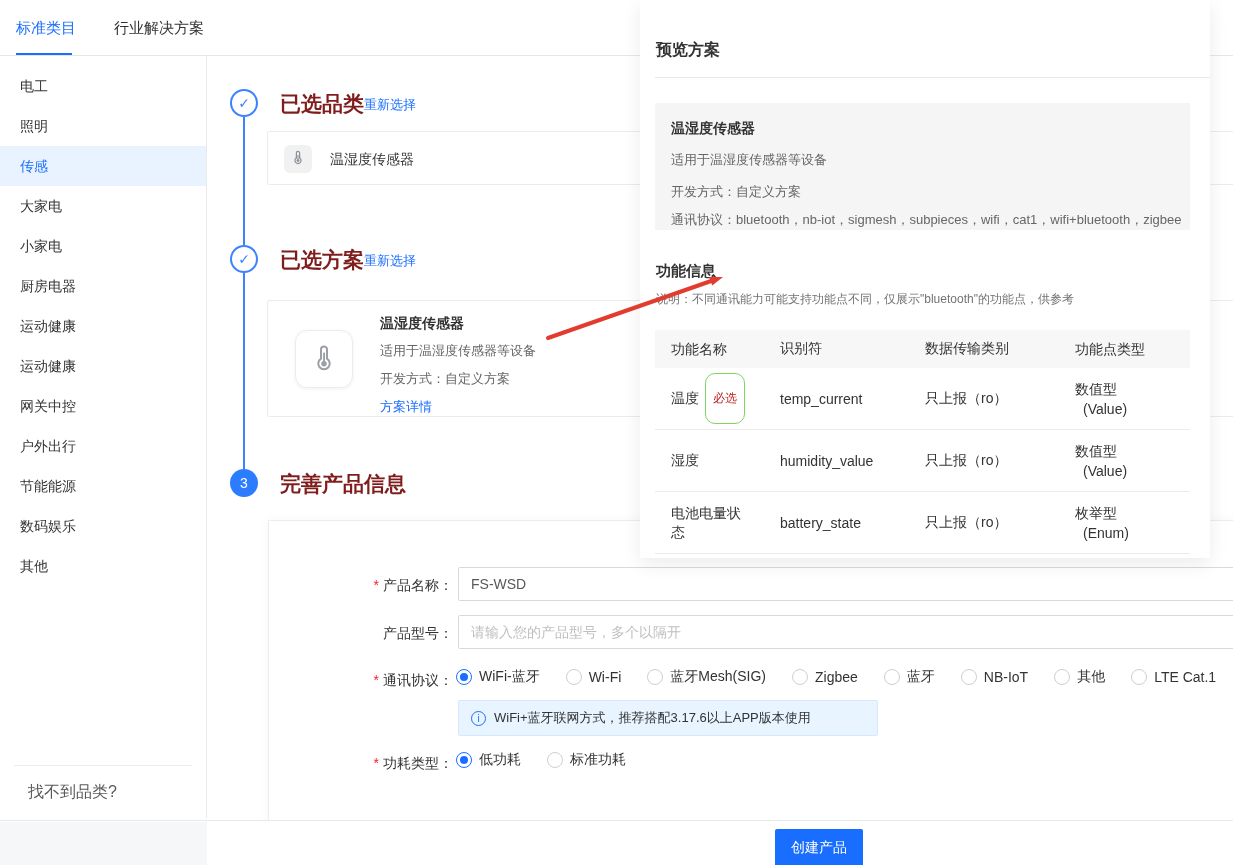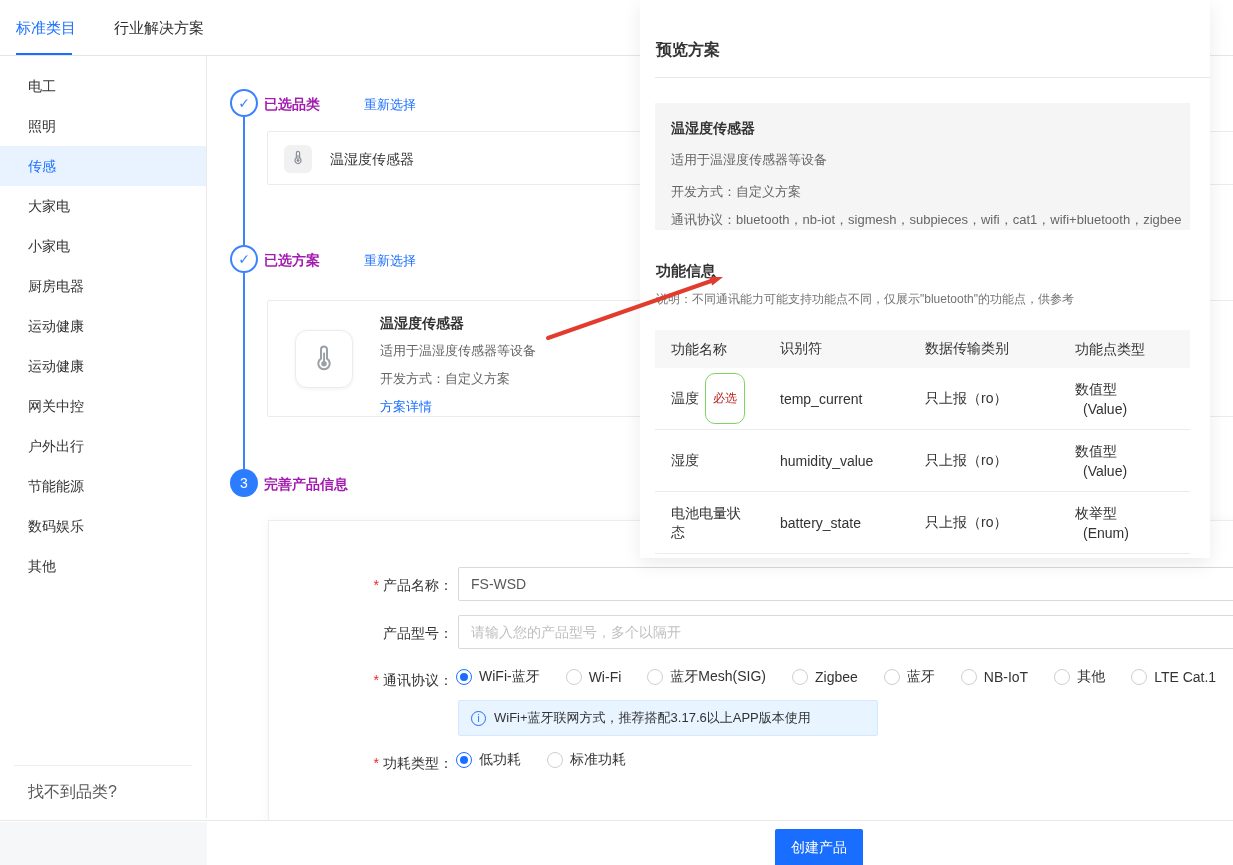--- a/index.html
+++ b/index.html
@@ -10,33 +10,33 @@
   .tabs { position:absolute; left:0; top:0; width:100%; height:56px; border-bottom:1px solid #e6e6e6; background:#fff; }
   .tab { position:absolute; top:0; height:55px; line-height:55px; font-size:15px; color:#333; cursor:pointer; }
   .tab.active { color:#1a6eff; }
   .tab.active .tab-underline { position:absolute; left:0; right:4px; bottom:0; height:2px; background:#1a6eff; }
   .tab1 { left:16px; }
   .tab2 { left:114px; }
 
   
   .sidebar { position:absolute; left:0; top:56px; width:207px; height:762px; background:#fff; border-right:1px solid #e9e9e9; }
   .side-list { padding-top:10px; }
-  .side-item { height:40px; line-height:40px; padding-left:28px; font-size:14px; color:#333; cursor:pointer; }
+  .side-item { height:40px; line-height:40px; padding-left:20px; font-size:14px; color:#333; cursor:pointer; }
   .side-item.active { background:#e8f3ff; color:#1a6eff; }
   .side-footer { position:absolute; left:14px; right:14px; bottom:0; height:53px; line-height:52px; border-top:1px solid #ececec; padding-left:14px; font-size:16px; color:#595959; cursor:pointer; }
 
   
   .step-seg { position:absolute; left:243px; width:2px; background:#3c82ff; }
   .seg1 { top:117px; height:128px; }
   .seg2 { top:273px; height:196px; }
   .step-circle { position:absolute; left:230px; width:28px; height:28px; border-radius:50%; display:flex; align-items:center; justify-content:center; }
   .step-circle.outline { border:2px solid #3c82ff; color:#3c82ff; font-size:14px; font-weight:bold; background:#fff; }
   .step-circle.filled { background:#2b7cff; color:#fff; font-size:14px; }
   .c1 { top:89px; } .c2 { top:245px; } .c3 { top:469px; }
-  .step-title { position:absolute; left:264px; font-size:14px; font-weight:600; color:#a21caf; line-height:20px; }
+  .step-title { position:absolute; left:280px; font-size:21px; font-weight:600; color:#7f1d1d; line-height:20px; }
   .t1 { top:94px; } .t2 { top:250px; } .t3 { top:474px; }
   .step-action { position:absolute; left:364px; font-size:13px; color:#1a6eff; line-height:18px; cursor:pointer; }
   .a1 { top:96px; } .a2 { top:252px; }
 
   
   .card { position:absolute; left:267px; width:973px; background:#fff; border:1px solid #ebebeb; border-radius:2px; }
   .card1 { top:131px; height:54px; }
   .cat-icon { position:absolute; left:16px; top:13px; width:28px; height:28px; border-radius:6px; background:#f1f1f1; display:flex; align-items:center; justify-content:center; }
   .card1-label { position:absolute; left:62px; top:0; height:54px; line-height:54px; font-size:14px; color:#333; }
   .card2 { top:300px; height:117px; }

